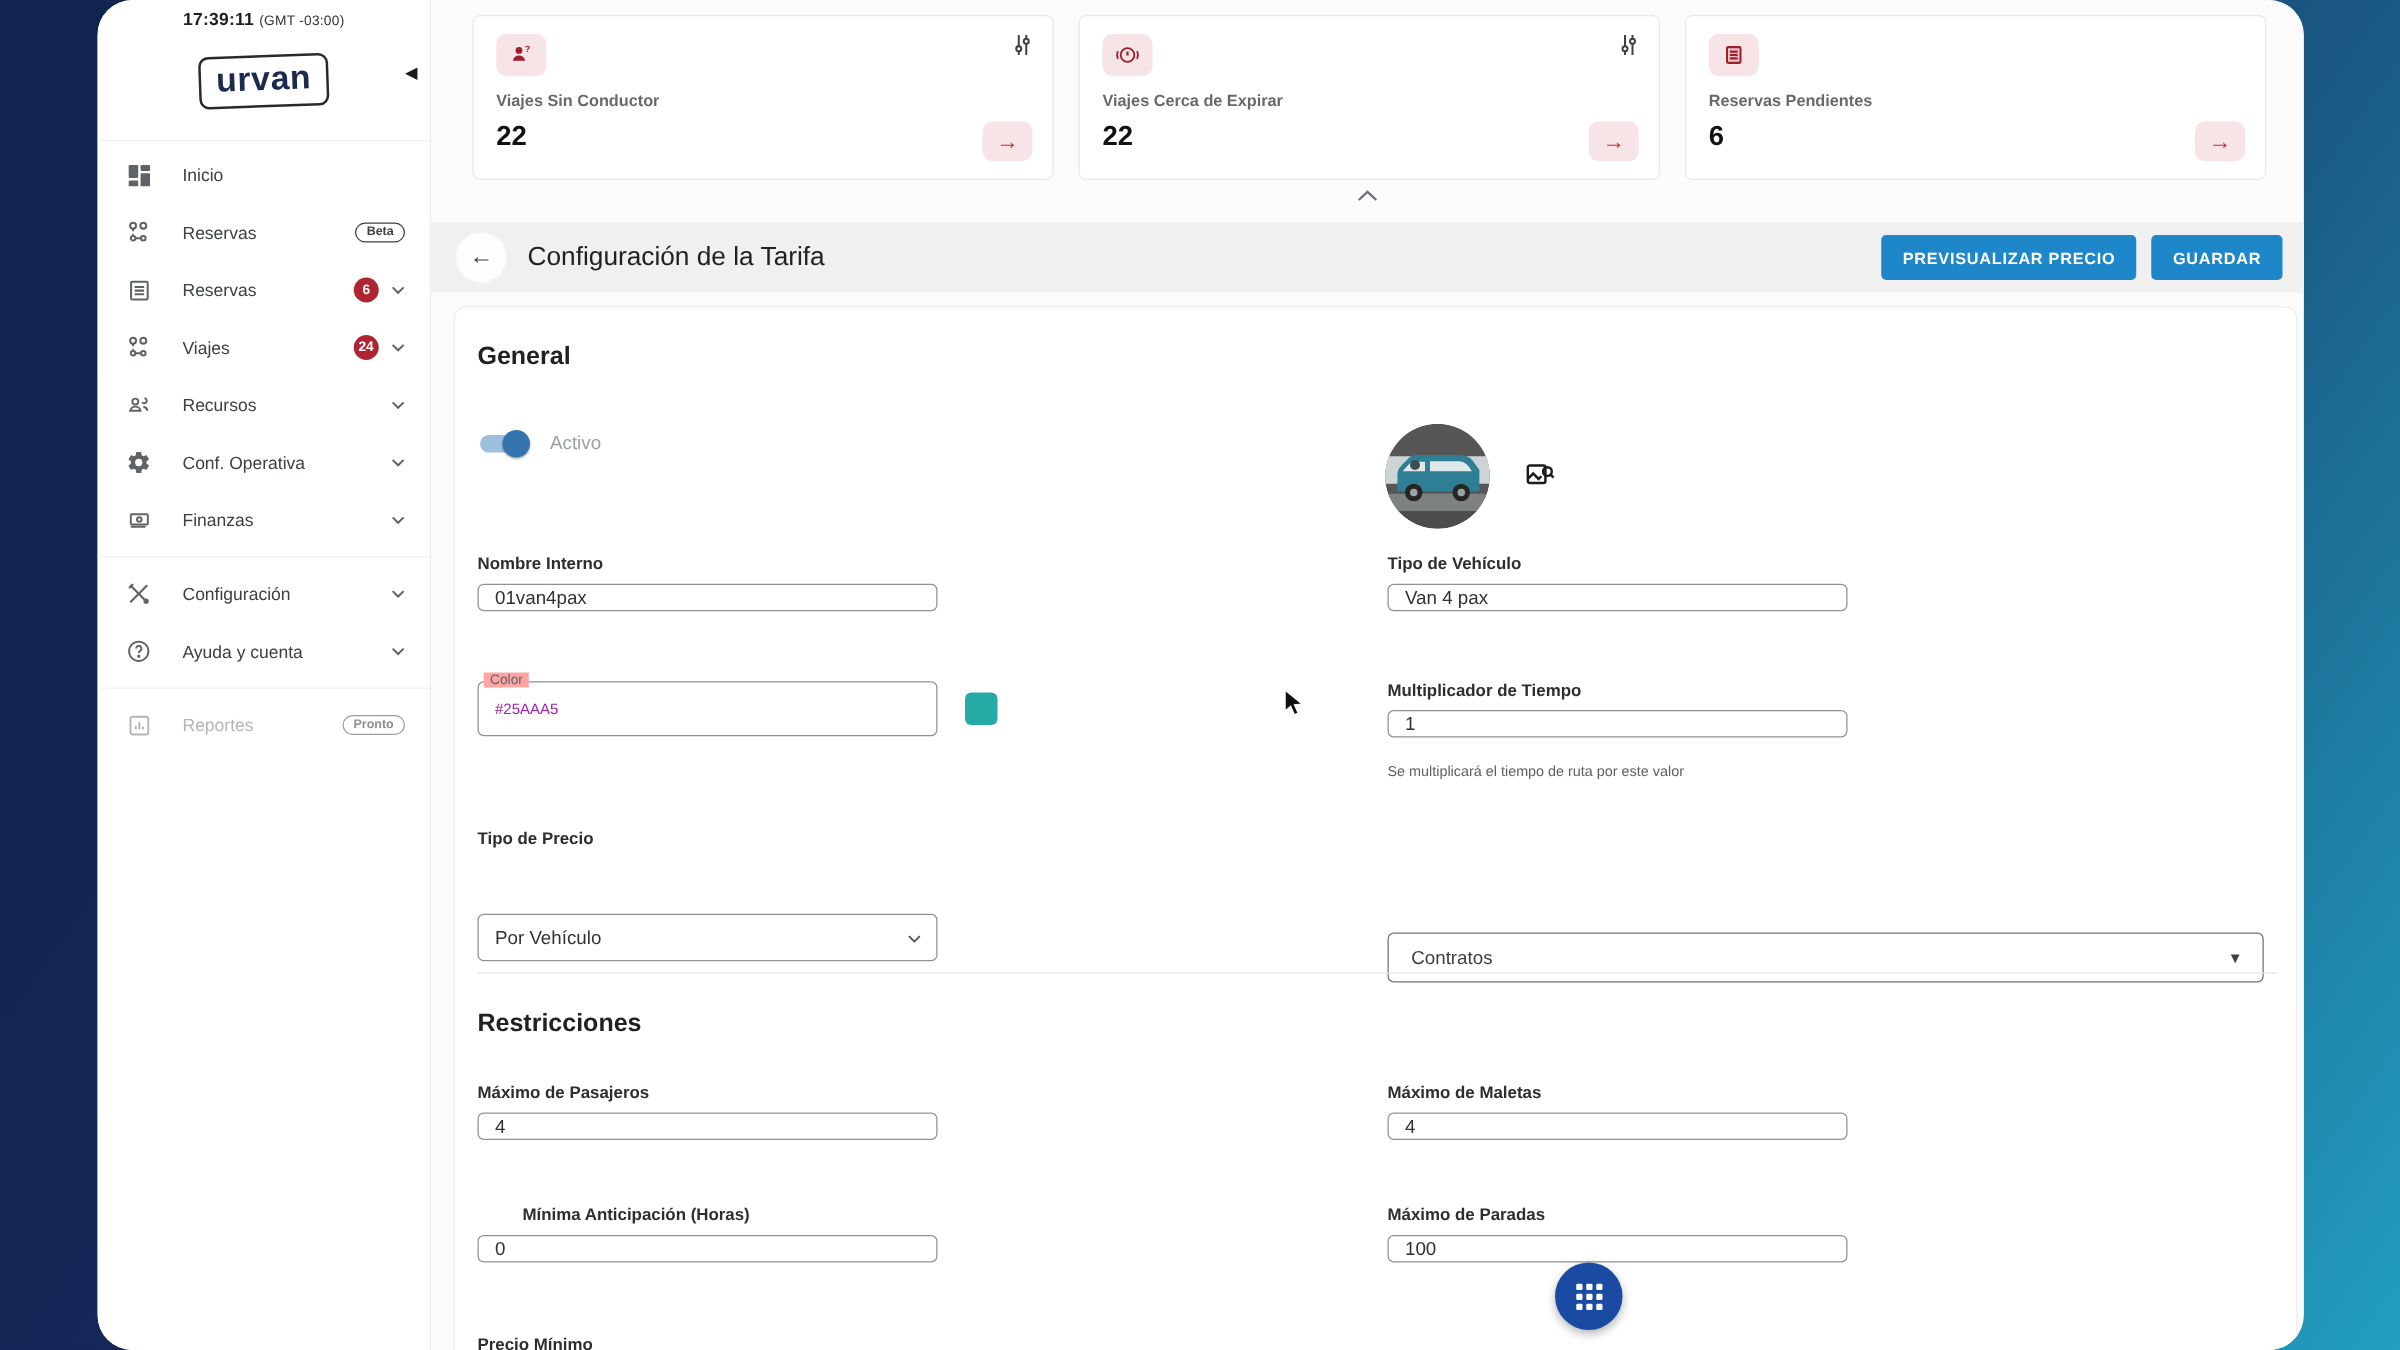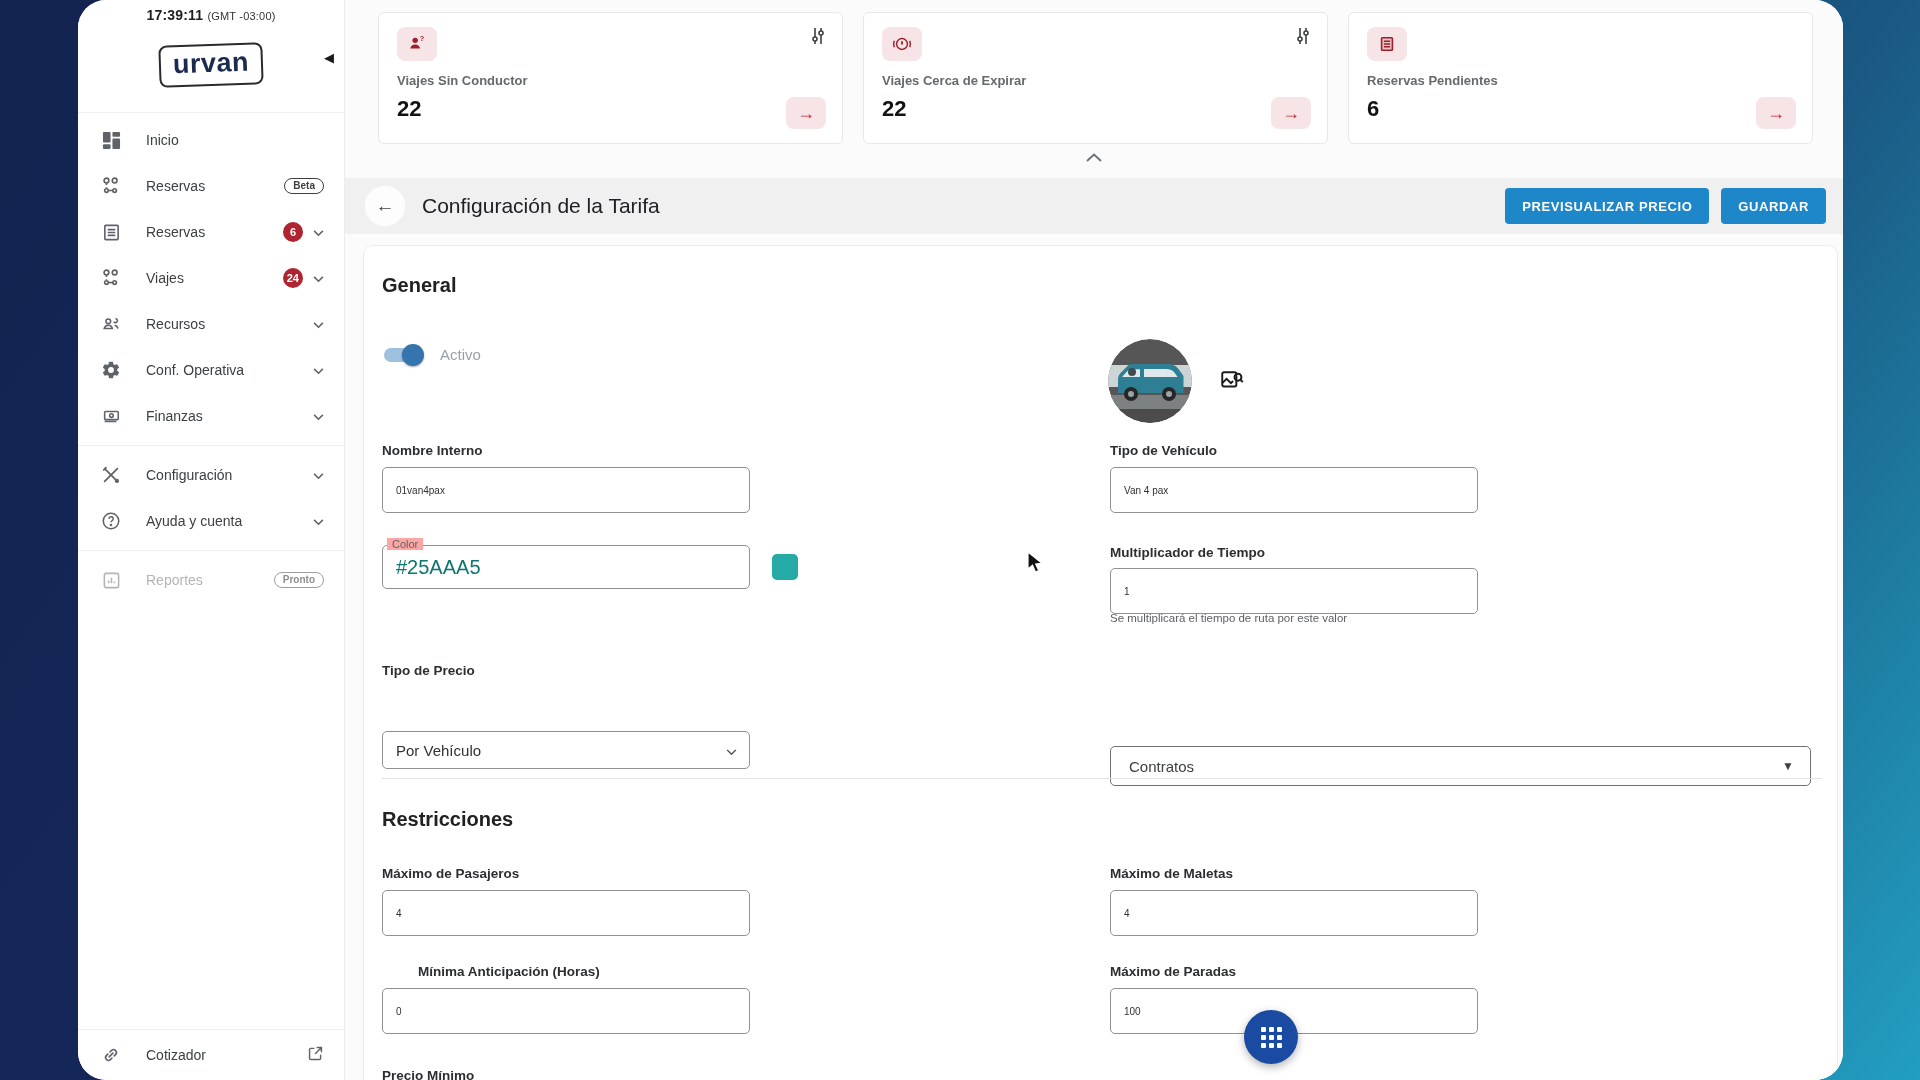--- a/index.html
+++ b/index.html
@@ -65,29 +65,29 @@
   .btn-primary { background:#1d87c9; color:#fff; border:none; border-radius:4px; height:36px;
     padding:0 17px; font-size:13px; font-weight:700; letter-spacing:.6px; cursor:pointer;
     font-family:"Liberation Sans",sans-serif; }
 
   
   .form-card { position:absolute; top:245px; left:18px; width:1475px; height:890px;
     background:#fff; border:1px solid #ececec; border-radius:10px 10px 0 0; }
   .abs { position:absolute; }
   .section-h { font-size:20px; font-weight:700; color:#212121; }
   .f-label { font-size:13.5px; font-weight:700; color:#2c2e30; }
-  .t-input { width:368px; height:46px; border:1px solid #8f9193; border-radius:5px;
-    padding:0 13px; font-size:10px; color:#2f3133; background:#fff;
+  .t-input { width:368px; height:22px; border:1px solid #8f9193; border-radius:5px;
+    padding:0 13px; font-size:15px; color:#2f3133; background:#fff;
     font-family:"Liberation Sans",sans-serif;}
   .helper { font-size:11.5px; color:#5c5f62; }
   .outlined { position:relative; width:368px; height:44px; border:1px solid #8f9193;
     border-radius:5px; display:flex; align-items:center; padding:0 13px; background:#fff;}
   .outlined .legend { position:absolute; top:-8px; left:4px; background:#fca5a5; padding:0 5px;
     font-size:11px; color:#5f6368; }
-  .outlined .val { font-size:20px; color:#0f766e;text-align:right; }
+  .outlined .val { font-size:12px; color:#a21caf;text-align:right; }
   .swatch { width:26px; height:26px; border-radius:5px; cursor:pointer; }
   .sel { position:relative; width:368px; height:38px; border:1px solid #8f9193; border-radius:5px;
     display:flex; align-items:center; padding:0 13px; font-size:15px; color:#2f3133; cursor:pointer;
     background:#fff;}
   .sel .arrow { position:absolute; right:12px; color:#4c4f52; }
   .wide-sel { width:701px; height:40px; border:1px solid #6f7275; border-radius:5px;
     display:flex; align-items:center; padding:15px 18px; font-size:15px; color:#3c4043;
     position:relative; cursor:pointer; background:#fff;}
   .wide-sel .arrow { position:absolute; right:16px; font-size:12px; color:#3c4043;}
   .form-divider { height:1px; background:#e3e3e3; }
@@ -298,40 +298,20 @@
                 <path d="M7 13v-3M10 13V7M13 13v-2"></path>
               </svg>
           </span>
           <span class="nav-label">Reportes</span>
           <span class="nav-right">
             <span class="badge-pill">Pronto</span>
           </span>
         </div>
       </div>
 
-      <div class="sb-footer">
-        <div class="nav-item">
-          <span class="nav-icon">
-            <svg width="20" height="20" viewBox="0 0 22 22" fill="none" stroke="#5f6368" stroke-width="1.8" stroke-linecap="round">
-                <path d="M9 13l4-4"></path>
-                <path d="M7.5 10L5.8 11.7a3.2 3.2 0 004.5 4.5L12 14.5"></path>
-                <path d="M14.5 12l1.7-1.7a3.2 3.2 0 00-4.5-4.5L10 7.5"></path>
-              </svg>
-          </span>
-          <span class="nav-label">Cotizador</span>
-          <span class="nav-right">
-            <span>
-              <svg width="17" height="17" viewBox="0 0 20 20" fill="none" stroke="#5f6368" stroke-width="1.7" stroke-linecap="round">
-                  <path d="M8 4H4.5A1.5 1.5 0 003 5.5v10A1.5 1.5 0 004.5 17h10a1.5 1.5 0 001.5-1.5V12"></path>
-                  <path d="M12 3h5v5M17 3l-7 7"></path>
-                </svg>
-            </span>
-          </span>
-        </div>
-      </div>
     </nav>
 
     <div class="main">
 
       <div class="cards-row">
         <div class="stat-card">
           <div class="stat-iconbox">
             <svg width="20" height="20" viewBox="0 0 22 22">
                 <g fill="#9d1f2b">
                   <circle cx="9" cy="7" r="3"></circle>

